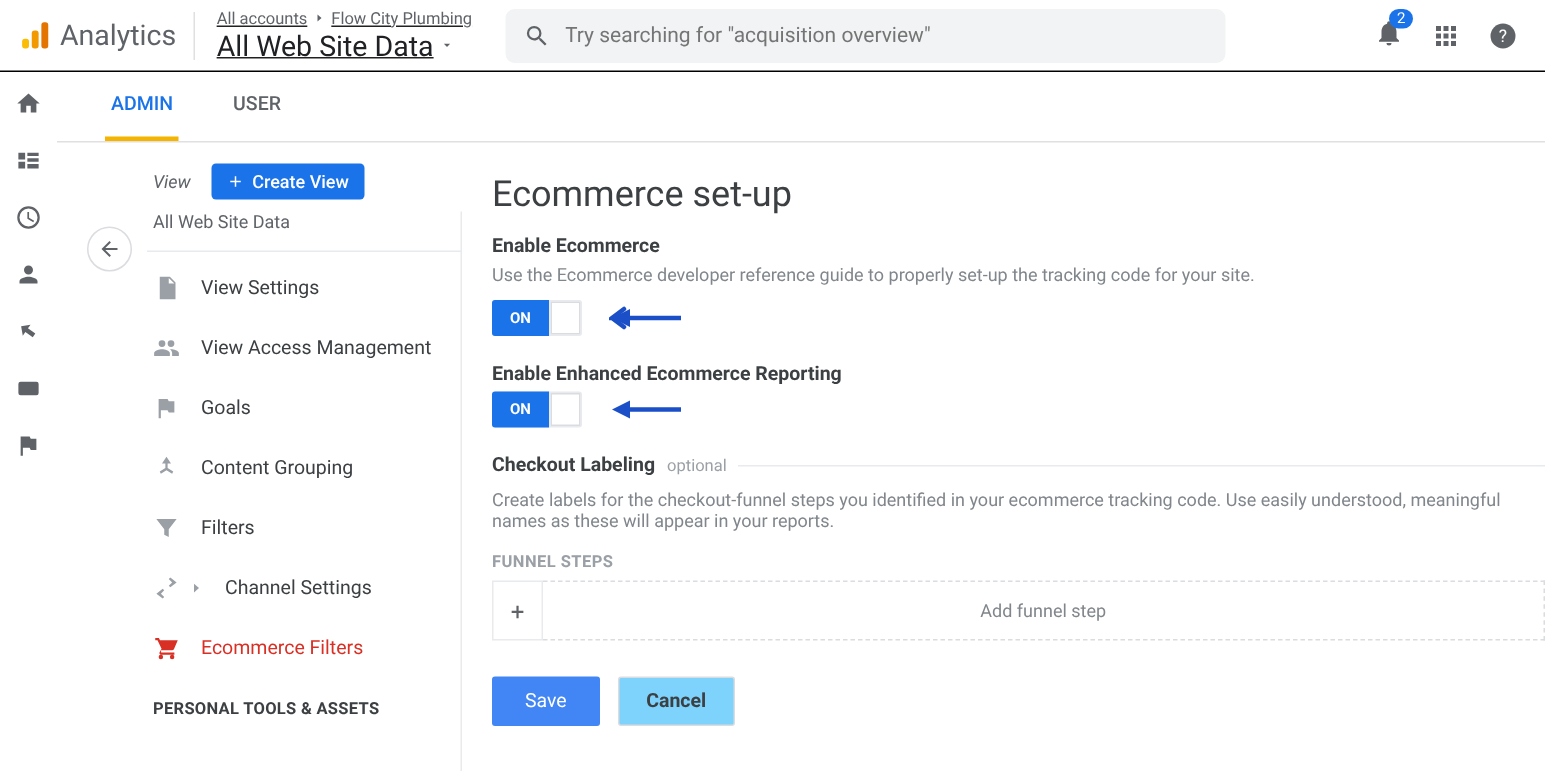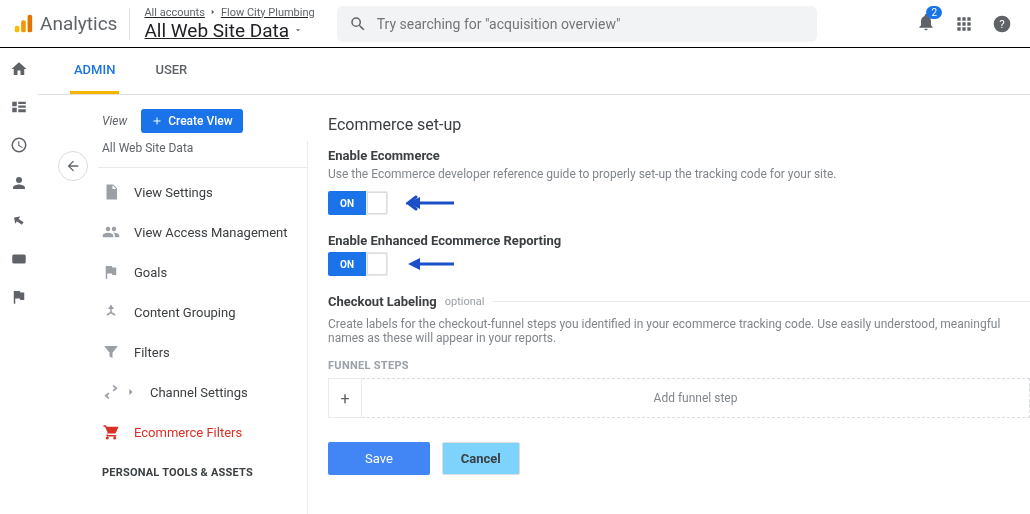--- a/index.html
+++ b/index.html
@@ -43,40 +43,40 @@
 
   .menu-item { display: flex; align-items: center; gap: 14px; padding: 11px 10px; font-size: 13px; color: #3c4043; cursor: pointer; }
   .menu-item svg { fill: #9aa0a6; flex-shrink: 0; }
   .menu-item.active { color: #d93025; }
   .menu-item.active svg { fill: #d93025; }
   .menu-item .caret { margin-left: -8px; }
   .beta { color: #d93025; font-size: 10px; margin-left: 2px; }
   .section-hdr { font-size: 11px; font-weight: 700; color: #3c4043; padding: 14px 10px 4px; letter-spacing: .2px; }
 
   .detail { flex: 1; padding: 20px 0 0 20px; overflow: hidden; }
-  .page-title { font-size: 16px; font-weight: 400; color: #3c4043; margin-bottom: 14px; }
+  .page-title { font-size: 24px; font-weight: 400; color: #3c4043; margin-bottom: 14px; }
   .field-title { font-size: 13px; font-weight: 700; color: #3c4043; margin-bottom: 4px; }
   .field-desc { font-size: 12px; color: #80868b; margin-bottom: 10px; }
   .toggle-row { display: flex; align-items: center; gap: 18px; margin-bottom: 18px; }
   .toggle { width: 60px; height: 24px; background: #e8eaed; border-radius: 2px; position: relative; cursor: pointer; display: flex; align-items: center; }
   .toggle .on { background: #1a73e8; color: #fff; font-size: 10px; font-weight: 700; width: 38px; height: 24px; display: flex; align-items: center; justify-content: center; border-radius: 2px 0 0 2px; }
   .toggle .knob { width: 20px; height: 22px; background: #fff; border: 1px solid #dadce0; position: absolute; right: 1px; top: 1px; }
   .arrow-annot { width: 48px; height: 16px; }
 
   .section-row { display: flex; align-items: center; gap: 8px; margin: 6px 0 8px; }
   .optional { font-size: 11px; color: #9aa0a6; }
   .hr { flex: 1; height: 1px; background: #e8eaed; }
 
   .funnel-label { font-size: 11px; font-weight: 700; color: #9aa0a6; letter-spacing: .3px; margin: 14px 0 6px; }
   .funnel-row { display: flex; align-items: stretch; margin-bottom: 24px; }
   .funnel-add { width: 34px; border: 1px solid #e8eaed; display: flex; align-items: center; justify-content: center; color: #5f6368; cursor: pointer; }
   .funnel-step { flex: 1; border: 1px dashed #dadce0; border-left: none; text-align: center; padding: 12px; font-size: 12px; color: #80868b; cursor: pointer; }
 
   .btn-row { display: flex; gap: 12px; }
-  .btn-primary { background: #4285f4; color: #fff; border: none; padding: 8px 37px; font-size: 13px; border-radius: 2px; cursor: pointer; }
+  .btn-primary { background: #4285f4; color: #fff; border: none; padding: 8px 22px; font-size: 13px; border-radius: 2px; cursor: pointer; }
   .btn-secondary { background: #7dd3fc; border: 1px solid #dadce0; color: #3c4043; padding: 8px 18px; font-size: 13px; border-radius: 2px; cursor: pointer; font-weight: bold; }
 </style>
 </head>
 <body>
 
 <div class="top-header">
   <div class="logo">
     <svg class="logo-mark" viewBox="0 0 24 24">
       <rect x="3" y="14" width="5" height="7" rx="2" fill="#fbbc04"></rect>
       <rect x="10" y="8" width="5" height="13" rx="2" fill="#f29900"></rect>

